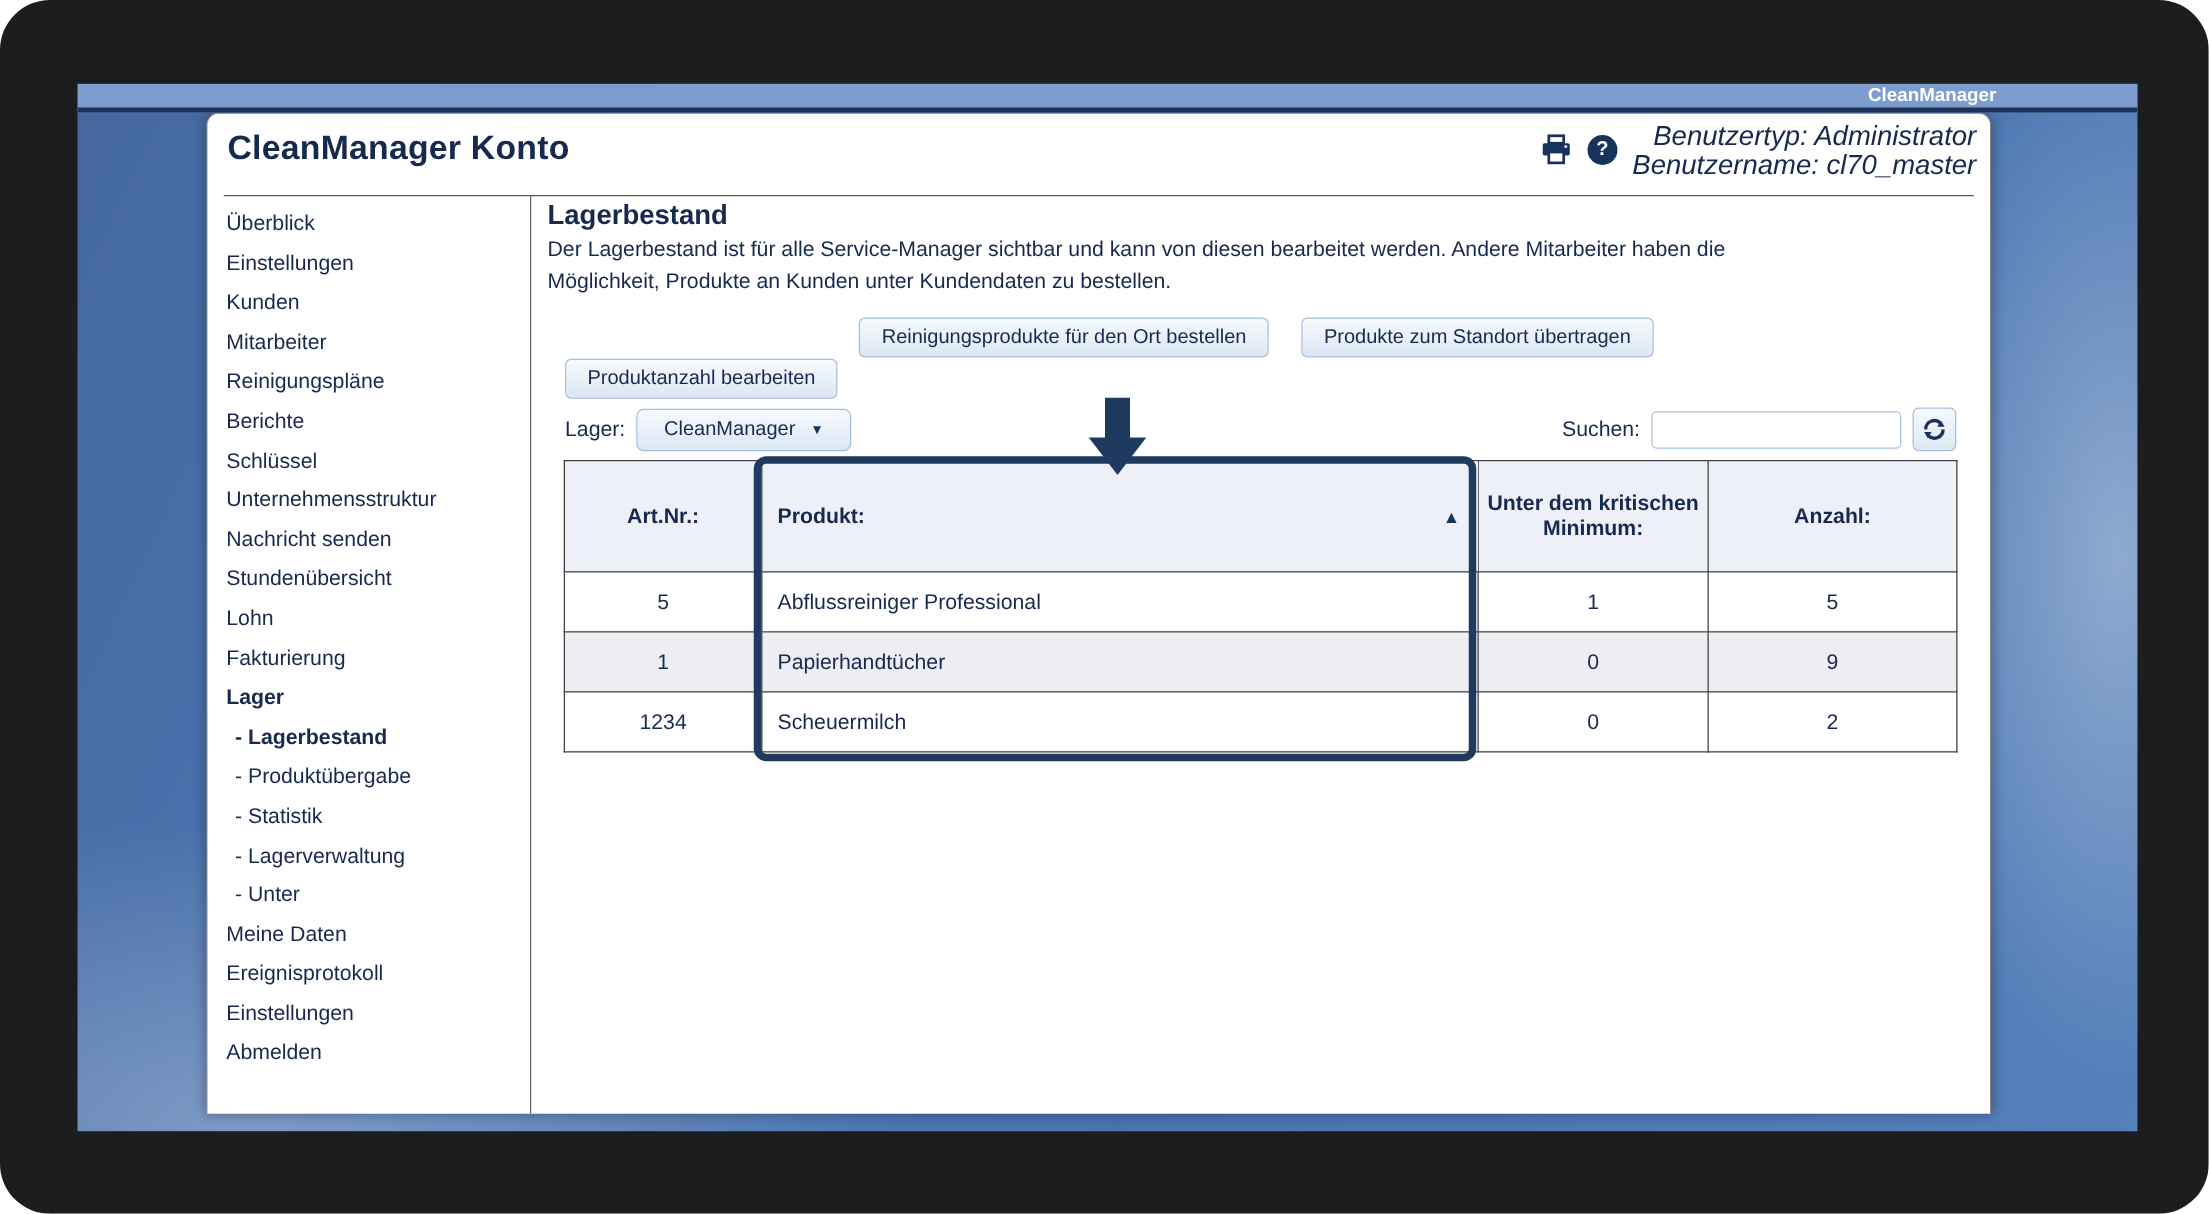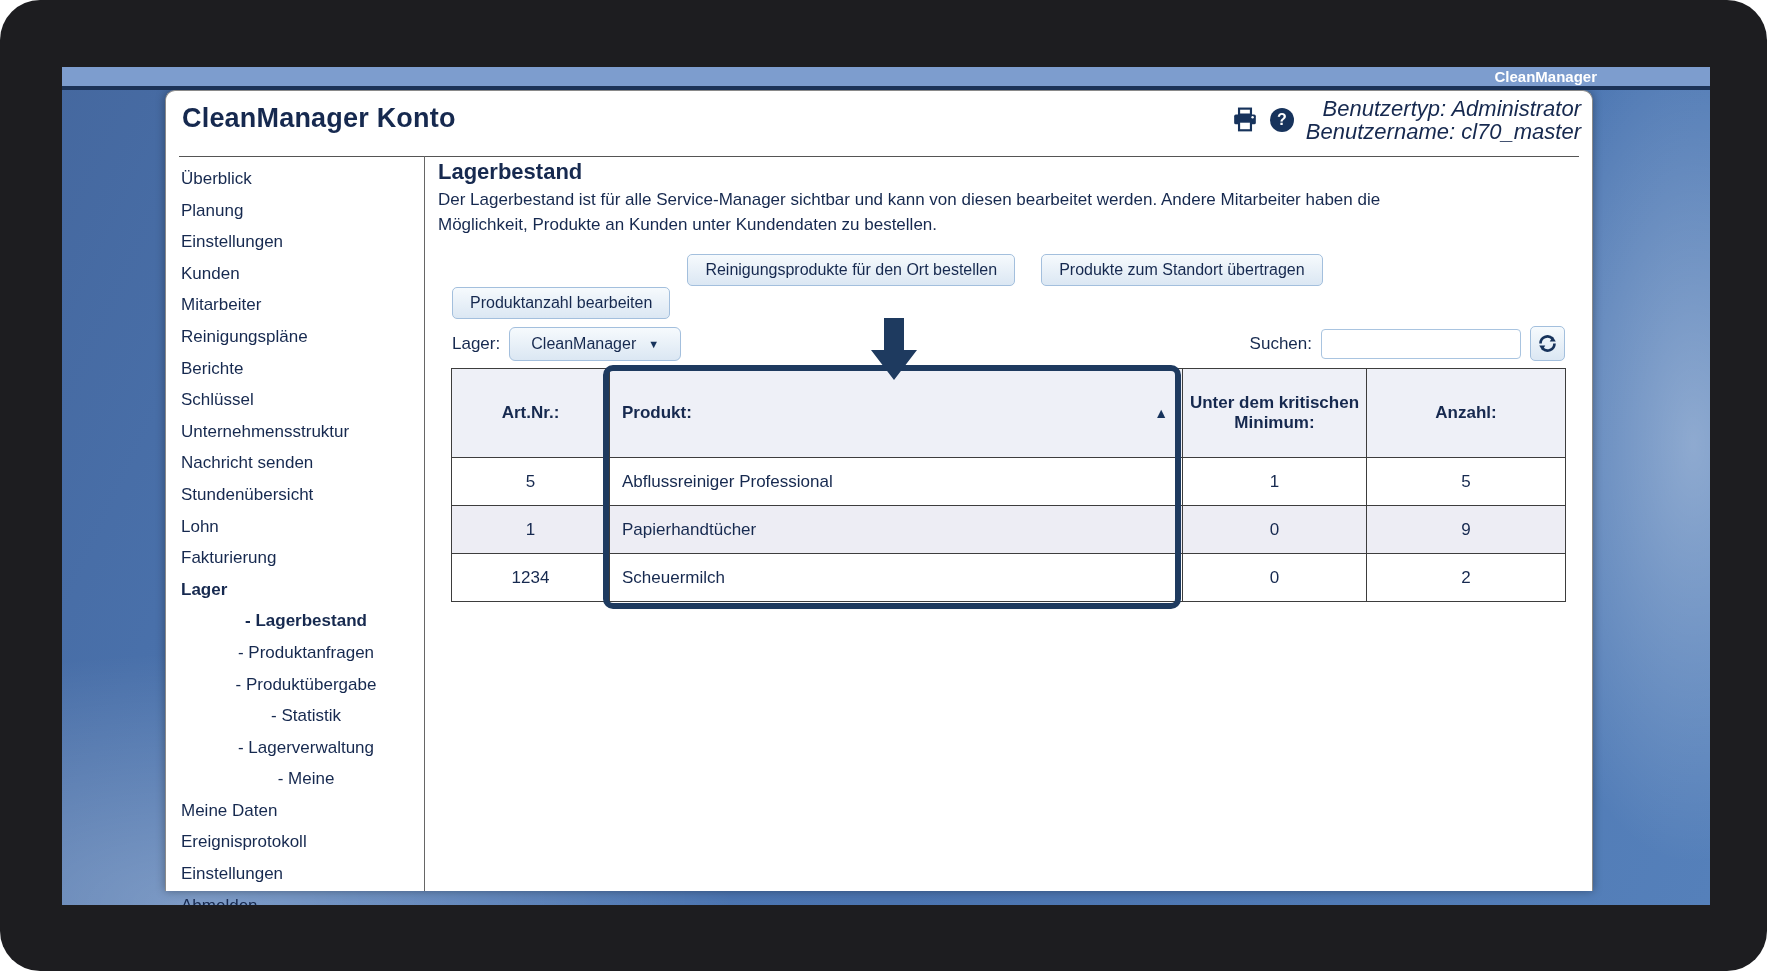--- a/index.html
+++ b/index.html
@@ -23,21 +23,21 @@
   .apptitle{position:absolute;left:16px;top:12px;font-size:27px;font-weight:bold;letter-spacing:.2px;}
   .user-block{position:absolute;right:11px;top:6px;display:flex;align-items:center;gap:11px;}
   .hicon{width:26px;height:26px;display:flex;align-items:center;justify-content:center;cursor:pointer;}
   .help-circle{width:24px;height:24px;border-radius:50%;background:#17335c;color:#fff;font-weight:bold;
                font-size:16px;display:flex;align-items:center;justify-content:center;}
   .user-lines{text-align:right;font-style:italic;font-size:22px;line-height:23px;}
   .head-rule{position:absolute;left:13px;right:13px;top:65px;border-bottom:1px solid #555;}
   
   .sidebar{position:absolute;left:15px;top:72px;width:243px;font-size:17px;line-height:31.6px;}
   .side-item{white-space:nowrap;cursor:pointer;}
-  .side-item.sub{padding-left:7px;text-align:center;}
+  .side-item.sub{padding-left:7px;}
   .side-item.bold{font-weight:bold;}
   .vdivider{position:absolute;left:258px;top:65px;bottom:0;border-right:1px solid #666;}
   
   .content{position:absolute;left:272px;top:68px;right:20px;}
   .content h2{margin:0;font-size:22px;font-weight:bold;}
   .desc{width:965px;margin:3px 0 0 0;font-size:17px;line-height:24.5px;}
   .btn{display:inline-flex;align-items:center;justify-content:center;height:32px;padding:0 17px;
        background:linear-gradient(#f6fafd,#dbe7f3);border:1px solid #a3bfdd;border-radius:5px;
        font-size:16px;color:#16294f;cursor:pointer;white-space:nowrap;
        font-family:"Liberation Sans",sans-serif;}
@@ -98,39 +98,37 @@
         <div class="user-lines">
           <div>Benutzertyp: Administrator</div>
           <div>Benutzername: cl70_master</div>
         </div>
       </div>
 
       <div class="head-rule"></div>
 
       <div class="sidebar">
         <div class="side-item">Überblick</div>
-        <div class="side-item">Planung</div>
         <div class="side-item">Einstellungen</div>
         <div class="side-item">Kunden</div>
         <div class="side-item">Mitarbeiter</div>
         <div class="side-item">Reinigungspläne</div>
         <div class="side-item">Berichte</div>
         <div class="side-item">Schlüssel</div>
         <div class="side-item">Unternehmensstruktur</div>
         <div class="side-item">Nachricht senden</div>
         <div class="side-item">Stundenübersicht</div>
         <div class="side-item">Lohn</div>
         <div class="side-item">Fakturierung</div>
         <div class="side-item bold">Lager</div>
         <div class="side-item sub bold">- Lagerbestand</div>
-        <div class="side-item sub">- Produktanfragen</div>
         <div class="side-item sub">- Produktübergabe</div>
         <div class="side-item sub">- Statistik</div>
         <div class="side-item sub">- Lagerverwaltung</div>
-        <div class="side-item sub">- Meine</div>
+        <div class="side-item sub">- Unter</div>
         <div class="side-item">Meine Daten</div>
         <div class="side-item">Ereignisprotokoll</div>
         <div class="side-item">Einstellungen</div>
         <div class="side-item">Abmelden</div>
       </div>
 
       <div class="vdivider"></div>
 
       <div class="content">
         <h2>Lagerbestand</h2>

